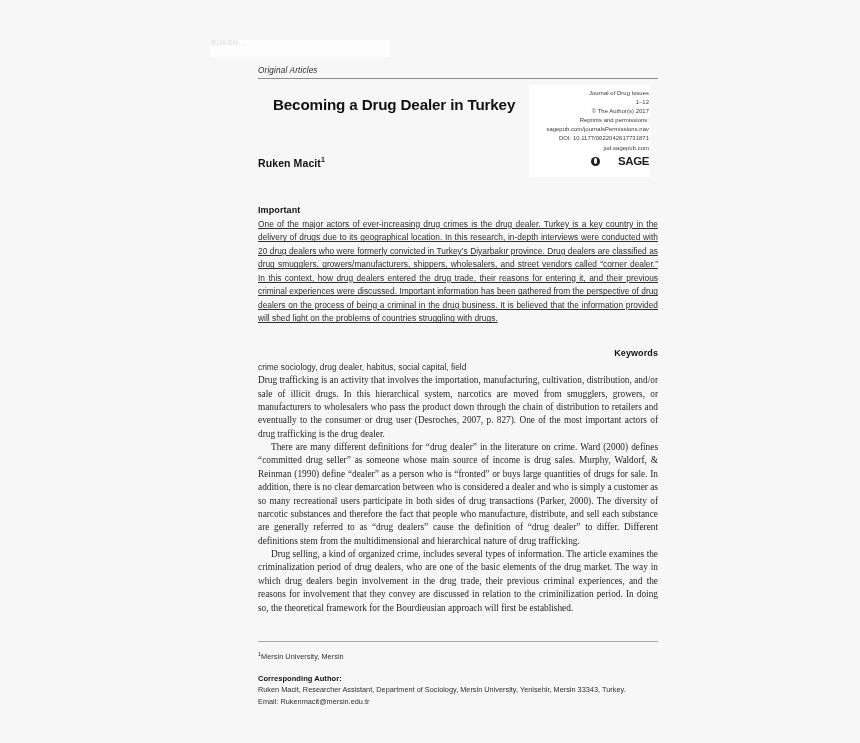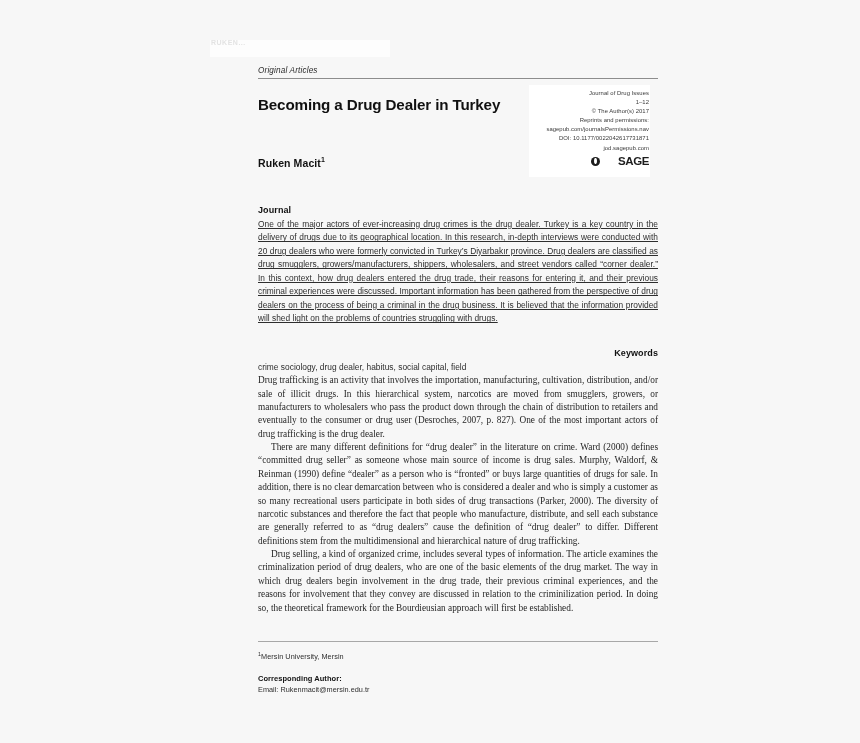--- a/index.html
+++ b/index.html
@@ -65,20 +65,21 @@
 
   
   .title-row { position: relative; }
   .title {
     font-size: 15.2px;
     font-weight: bold;
     color: #111;
     letter-spacing: -0.15px;
     line-height: 1.2;
     padding-top: 4px;
+    margin-left: 15px;
   }
 
   
   .meta-card {
     position: absolute;
     left: 529px;
     top: 85px;
     width: 121px;
     height: 92px;
     background: #ffffff;
@@ -234,33 +235,34 @@
 
     <div class="runhead">Original Articles</div>
     <div class="rule-top"></div>
 
     <div class="title-row">
       <h1 class="title">Becoming a Drug Dealer in Turkey</h1>
     </div>
 
     <div class="author"><span>Ruken Macit</span><sup>1</sup></div>
 
-    <div class="sec-head-sans">Journal</div>
+    <div class="sec-head-sans">Important</div>
     <div class="abstract-body">One of the major actors of ever-increasing drug crimes is the drug dealer. Turkey is a key country in the delivery of drugs due to its geographical location. In this research, in-depth interviews were conducted with 20 drug dealers who were formerly convicted in Turkey’s Diyarbakır province. Drug dealers are classified as drug smugglers, growers/manufacturers, shippers, wholesalers, and street vendors called “corner dealer.” In this context, how drug dealers entered the drug trade, their reasons for entering it, and their previous criminal experiences were discussed. Important information has been gathered from the perspective of drug dealers on the process of being a criminal in the drug business. It is believed that the information provided will shed light on the problems of countries struggling with drugs.</div>
 
     <div class="sec-head-sans kw-head">Keywords</div>
     <div class="keywords-body">crime sociology, drug dealer, habitus, social capital, field</div>
 
     <div class="body-serif">
       <p>Drug trafficking is an activity that involves the importation, manufacturing, cultivation, distribution, and/or sale of illicit drugs. In this hierarchical system, narcotics are moved from smugglers, growers, or manufacturers to wholesalers who pass the product down through the chain of distribution to retailers and eventually to the consumer or drug user (Desroches, 2007, p. 827). One of the most important actors of drug trafficking is the drug dealer.</p>
       <p>There are many different definitions for “drug dealer” in the literature on crime. Ward (2000) defines “committed drug seller” as someone whose main source of income is drug sales. Murphy, Waldorf, &amp; Reinman (1990) define “dealer” as a person who is “fronted” or buys large quantities of drugs for sale. In addition, there is no clear demarcation between who is considered a dealer and who is simply a customer as so many recreational users participate in both sides of drug transactions (Parker, 2000). The diversity of narcotic substances and therefore the fact that people who manufacture, distribute, and sell each substance are generally referred to as “drug dealers” cause the definition of “drug dealer” to differ. Different definitions stem from the multidimensional and hierarchical nature of drug trafficking.</p>
       <p>Drug selling, a kind of organized crime, includes several types of information. The article examines the criminalization period of drug dealers, who are one of the basic elements of the drug market. The way in which drug dealers begin involvement in the drug trade, their previous criminal experiences, and the reasons for involvement that they convey are discussed in relation to the criminilization period. In doing so, the theoretical framework for the Bourdieusian approach will first be established.</p>
     </div>
 
     <div class="rule-bottom"></div>
 
     <div class="affil"><sup>1</sup><span>Mersin University, Mersin</span></div>
 
     <div class="corr-head">Corresponding Author:</div>
+    <div class="corr-line">Ruken Macit, Researcher Assistant, Department of Sociology, Mersin University, Yenisehir, Mersin 33343, Turkey.</div>
     <div class="corr-line">Email: Rukenmacit@mersin.edu.tr</div>
 
   </div>
 </div>
 
 </body></html>

